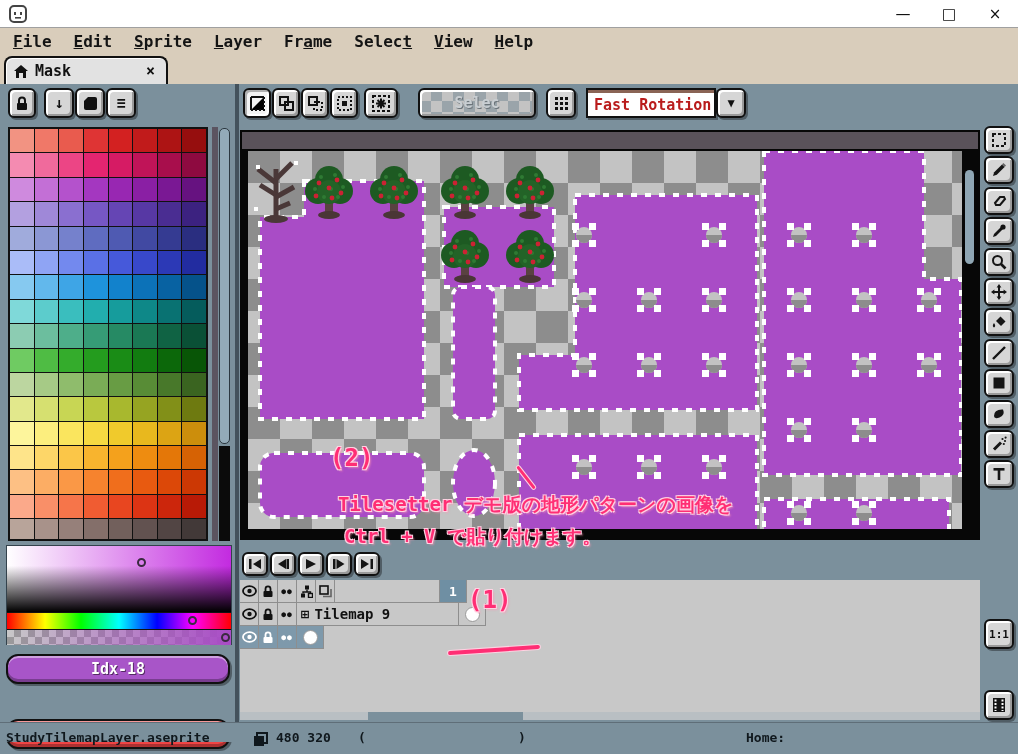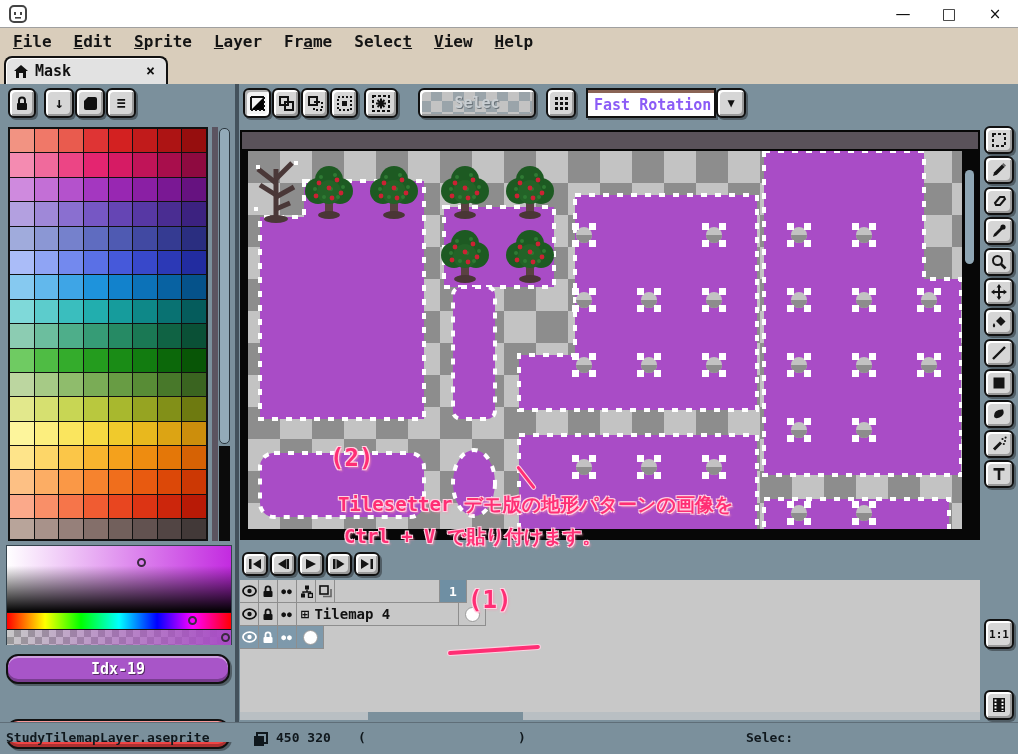--- a/index.html
+++ b/index.html
@@ -79,21 +79,21 @@
   .vdivider { position:absolute; left:235px; top:84px; width:4px; height:638px; background:#44525c; }
 
   
   .mask-btn { left:418px; top:88px; width:118px; height:30px;
     background-image:linear-gradient(45deg,#9aa4aa 25%,transparent 25%,transparent 75%,#9aa4aa 75%),
       linear-gradient(45deg,#9aa4aa 25%,#c3c3c3 25%,#c3c3c3 75%,#9aa4aa 75%);
     background-size:22px 22px; background-position:0 0,11px 11px;
     color:#c9ced2; font-weight:bold; font-size:15px; text-shadow:1px 1px 0 #6c747a; }
   .rot-box { position:absolute; left:586px; top:88px; width:130px; height:30px; background:#fff;
     border:2px solid #111; box-shadow:inset 0 3px 0 #8a6455, 2px 2px 0 rgba(0,0,0,.35);
-    display:flex; align-items:center; padding:3px 0 0 6px; font-size:15px; font-weight:bold; color:#8b5cf6; }
+    display:flex; align-items:center; padding:3px 0 0 6px; font-size:15px; font-weight:bold; color:#b91c1c; }
 
   
   .canvas-outer { position:absolute; left:240px; top:130px; width:740px; height:410px; background:#070707; }
   .canvas-topbar { position:absolute; left:2px; top:2px; width:736px; height:17px; background:#5a525a; }
   .sprite-svg { position:absolute; left:8px; top:21px; }
   .canvas-vscroll { position:absolute; left:725px; top:40px; width:9px; height:94px;
     background:#8fa6b4; border-radius:5px; }
 
   
   .play-btn { width:26px; height:24px; top:552px; }
@@ -336,21 +336,21 @@
       <div class="sv-marker"></div>
     </div>
     <div class="hue-bar">
       <div class="hue-marker"></div>
     </div>
     <div class="alpha-bar">
       <div class="alpha-marker"></div>
     </div>
   </div>
 
-  <div class="idx-btn" style="top:654px;background:#a855c8">Idx-19</div>
+  <div class="idx-btn" style="top:654px;background:#a855c8">Idx-18</div>
   <div class="idx-btn" style="top:719px;background:#ef4444">Idx-11</div>
 
   <div class="vdivider"></div>
 
   <div class="abtn pressed" style="left:243px;top:88px;width:28px;height:30px">
     <svg width="15" height="15" viewBox="0 0 15 15">
       <path d="M1,1 H14 M1,1 V14" stroke="#111" stroke-width="2"></path>
       <path d="M14,1 V14 H1" stroke="#111" stroke-width="2" stroke-dasharray="2 2"></path>
     </svg>
   </div>
@@ -589,21 +589,21 @@
         <svg width="12" height="13" viewBox="0 0 12 13">
             <rect x="1.5" y="6" width="9" height="6" rx="1" fill="currentColor"></rect>
             <path d="M3.5,6 V3.8 a2.5,2.5 0 0 1 5,0 V6" fill="none" stroke="currentColor" stroke-width="1.8"></path>
           </svg>
       </div>
       <div class="tl-cell tl-ico">
         <span style="font-size:8px;letter-spacing:1px">●●</span>
       </div>
       <div class="tl-cell tl-name" style="width:162px">
         <span style="margin-right:5px">⊞</span>
-        <span>Tilemap 4</span>
+        <span>Tilemap 9</span>
       </div>
       <div class="tl-cell tl-frame">
           <span class="cel-dot"></span>
         </div>
     </div>
 
     <div class="tl-row sel" style="top:46px">
       <div class="tl-cell tl-ico">
         <svg width="15" height="12" viewBox="0 0 15 12">
             <ellipse cx="7.5" cy="6" rx="6.5" ry="4.8" fill="none" stroke="currentColor" stroke-width="1.8"></ellipse>
@@ -725,21 +725,21 @@
 
   <div class="anno anno-num" style="left:468px;top:586px">(1)</div>
   <div class="anno-line" style="left:448px;top:648px;width:92px;height:4px;transform:rotate(-4deg)"></div>
 
   <div class="statusbar">
     <span class="sb-item" style="left:6px">StudyTilemapLayer.aseprite</span>
     <svg class="sb-item" style="left:253px;top:9px" width="15" height="15" viewBox="0 0 15 15">
       <path d="M4,4 V1 H14 V11 H11" fill="none" stroke="#10181d" stroke-width="2"></path>
       <rect x="1" y="4" width="10" height="10" fill="#10181d"></rect>
     </svg>
-    <span class="sb-item" style="left:276px">450 320</span>
+    <span class="sb-item" style="left:276px">480 320</span>
     <span class="sb-item" style="left:358px">(</span>
     <span class="sb-item" style="left:518px">)</span>
 
-    <span class="sb-item" style="left:746px">Selec:</span>
+    <span class="sb-item" style="left:746px">Home:</span>
 
   </div>
 
 </div>
 
 </body></html>

